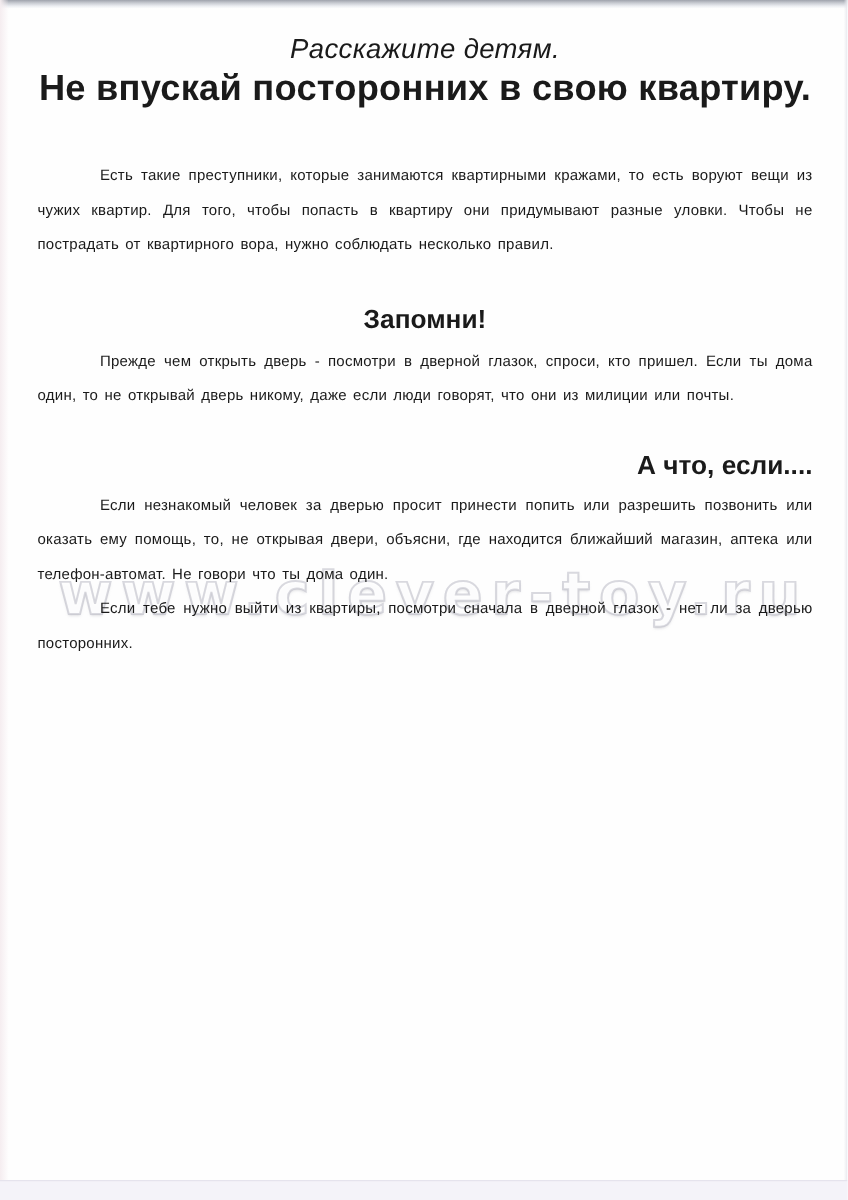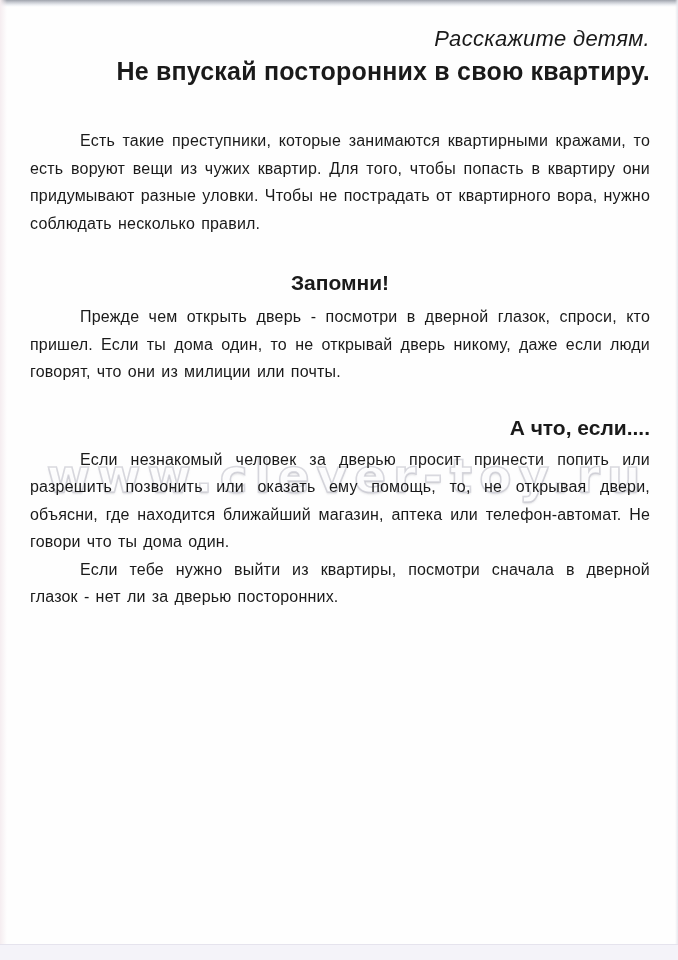--- a/index.html
+++ b/index.html
@@ -67,39 +67,39 @@
                  0 -1px 1px rgba(255, 255, 255, 0.8);
     pointer-events: none;
   }
   .content {
     position: relative;
     z-index: 1;
     padding: 24px 28px 0 30px;
   }
   .subtitle {
     margin: 0;
-    text-align: right;
+    text-align: center;
     font-style: italic;
     font-size: 22px;
     line-height: 30px;
     letter-spacing: 0.3px;
   }
   .title {
     margin: 0;
-    text-align: right;
+    text-align: center;
     font-weight: bold;
-    font-size: 25px;
+    font-size: 29px;
     line-height: 34px;
     letter-spacing: 0.2px;
   }
   .para {
     margin: 0;
     text-align: justify;
     text-indent: 50px;
-    font-size: 16px;
+    font-size: 12px;
     line-height: 27.5px;
     letter-spacing: 0.2px;
     word-spacing: 1.5px;
   }
   .para-first { margin-top: 39px; }
   .section-heading {
     margin: 0;
     text-align: center;
     font-weight: bold;
     font-size: 21px;

